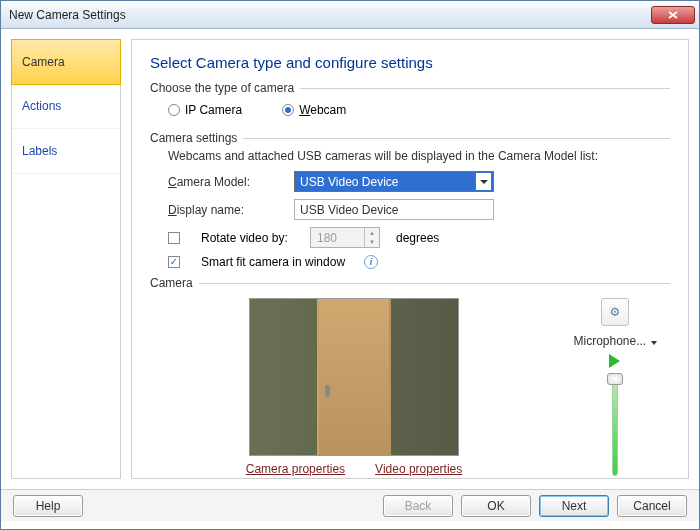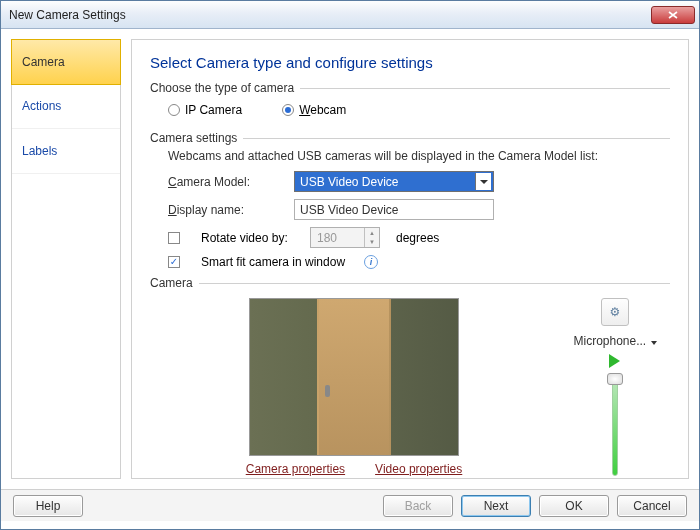--- a/index.html
+++ b/index.html
@@ -186,22 +186,22 @@
 </div>
 
 <div class="footer">
   <div class="btn">
       <span>Help</span>
     </div>
   <div class="spacer"></div>
   <div class="btn disabled">
       <span>Back</span>
     </div>
+  <div class="btn">
+      <span>OK</span>
+    </div>
   <div class="btn primary">
       <span>Next</span>
     </div>
   <div class="btn">
-      <span>OK</span>
-    </div>
-  <div class="btn">
       <span>Cancel</span>
     </div>
 </div>
 
 </body></html>

